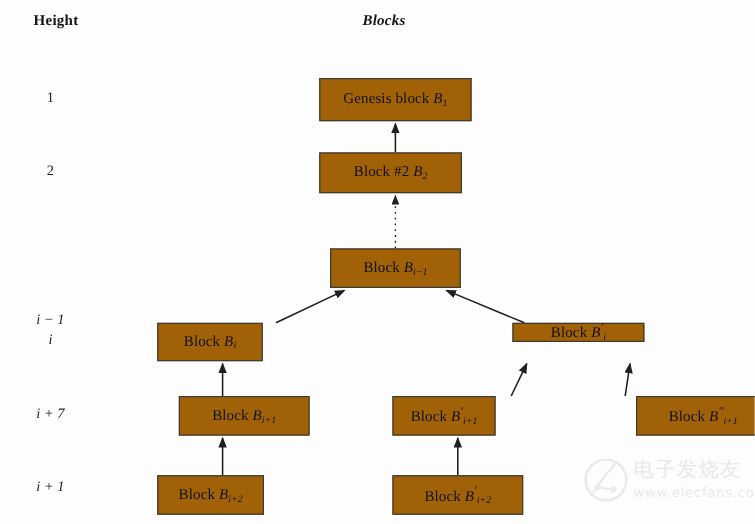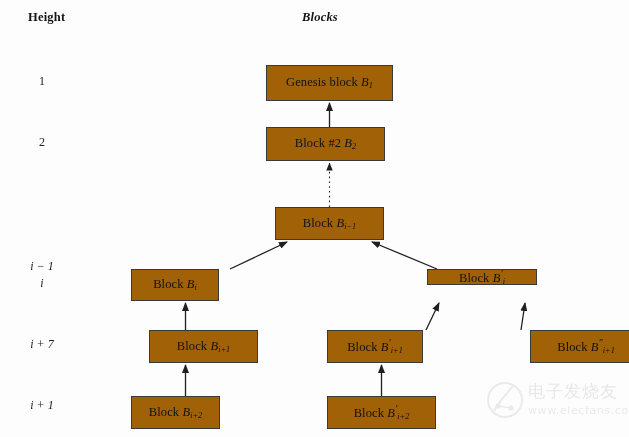--- a/index.html
+++ b/index.html
@@ -151,21 +151,21 @@
       </div>
       <div class="block" style="left: 131px; top: 269px; width: 88px; height: 32px;">
         <span class="lbl">Block <span class="mathvar">B</span><sub>i</sub></span>
       </div>
       <div class="block" style="left: 427px; top: 269px; width: 110px; height: 16px;">
         <span class="lbl">Block <span class="mathvar">B</span><sup class="prime" style="font-size: 0.8em;">′</sup><sub>i</sub></span>
       </div>
       <div class="block" style="left: 149px; top: 330px; width: 109px; height: 33px;">
         <span class="lbl">Block <span class="mathvar">B</span><sub>i+1</sub></span>
       </div>
-      <div class="block" style="left: 327px; top: 330px; width: 96px; height: 33px;">
+      <div class="block" style="left: 327px; top: 330px; width: 86px; height: 33px;">
         <span class="lbl">Block <span class="mathvar">B</span><sup class="prime" style="font-size: 0.8em;">′</sup><sub>i+1</sub></span>
       </div>
       <div class="block" style="left: 530px; top: 330px; width: 112px; height: 33px;">
         <span class="lbl">Block <span class="mathvar">B</span><sup class="prime" style="font-size: 0.8em;">″</sup><sub>i+1</sub></span>
       </div>
       <div class="block" style="left: 131px; top: 396px; width: 89px; height: 33px; align-items: center;">
         <span class="lbl">Block <span class="mathvar">B</span><sub>i+2</sub></span>
       </div>
       <div class="block" style="left: 327px; top: 396px; width: 109px; height: 33px;">
         <span class="lbl">Block <span class="mathvar">B</span><sup class="prime" style="font-size: 0.8em;">′</sup><sub>i+2</sub></span>

